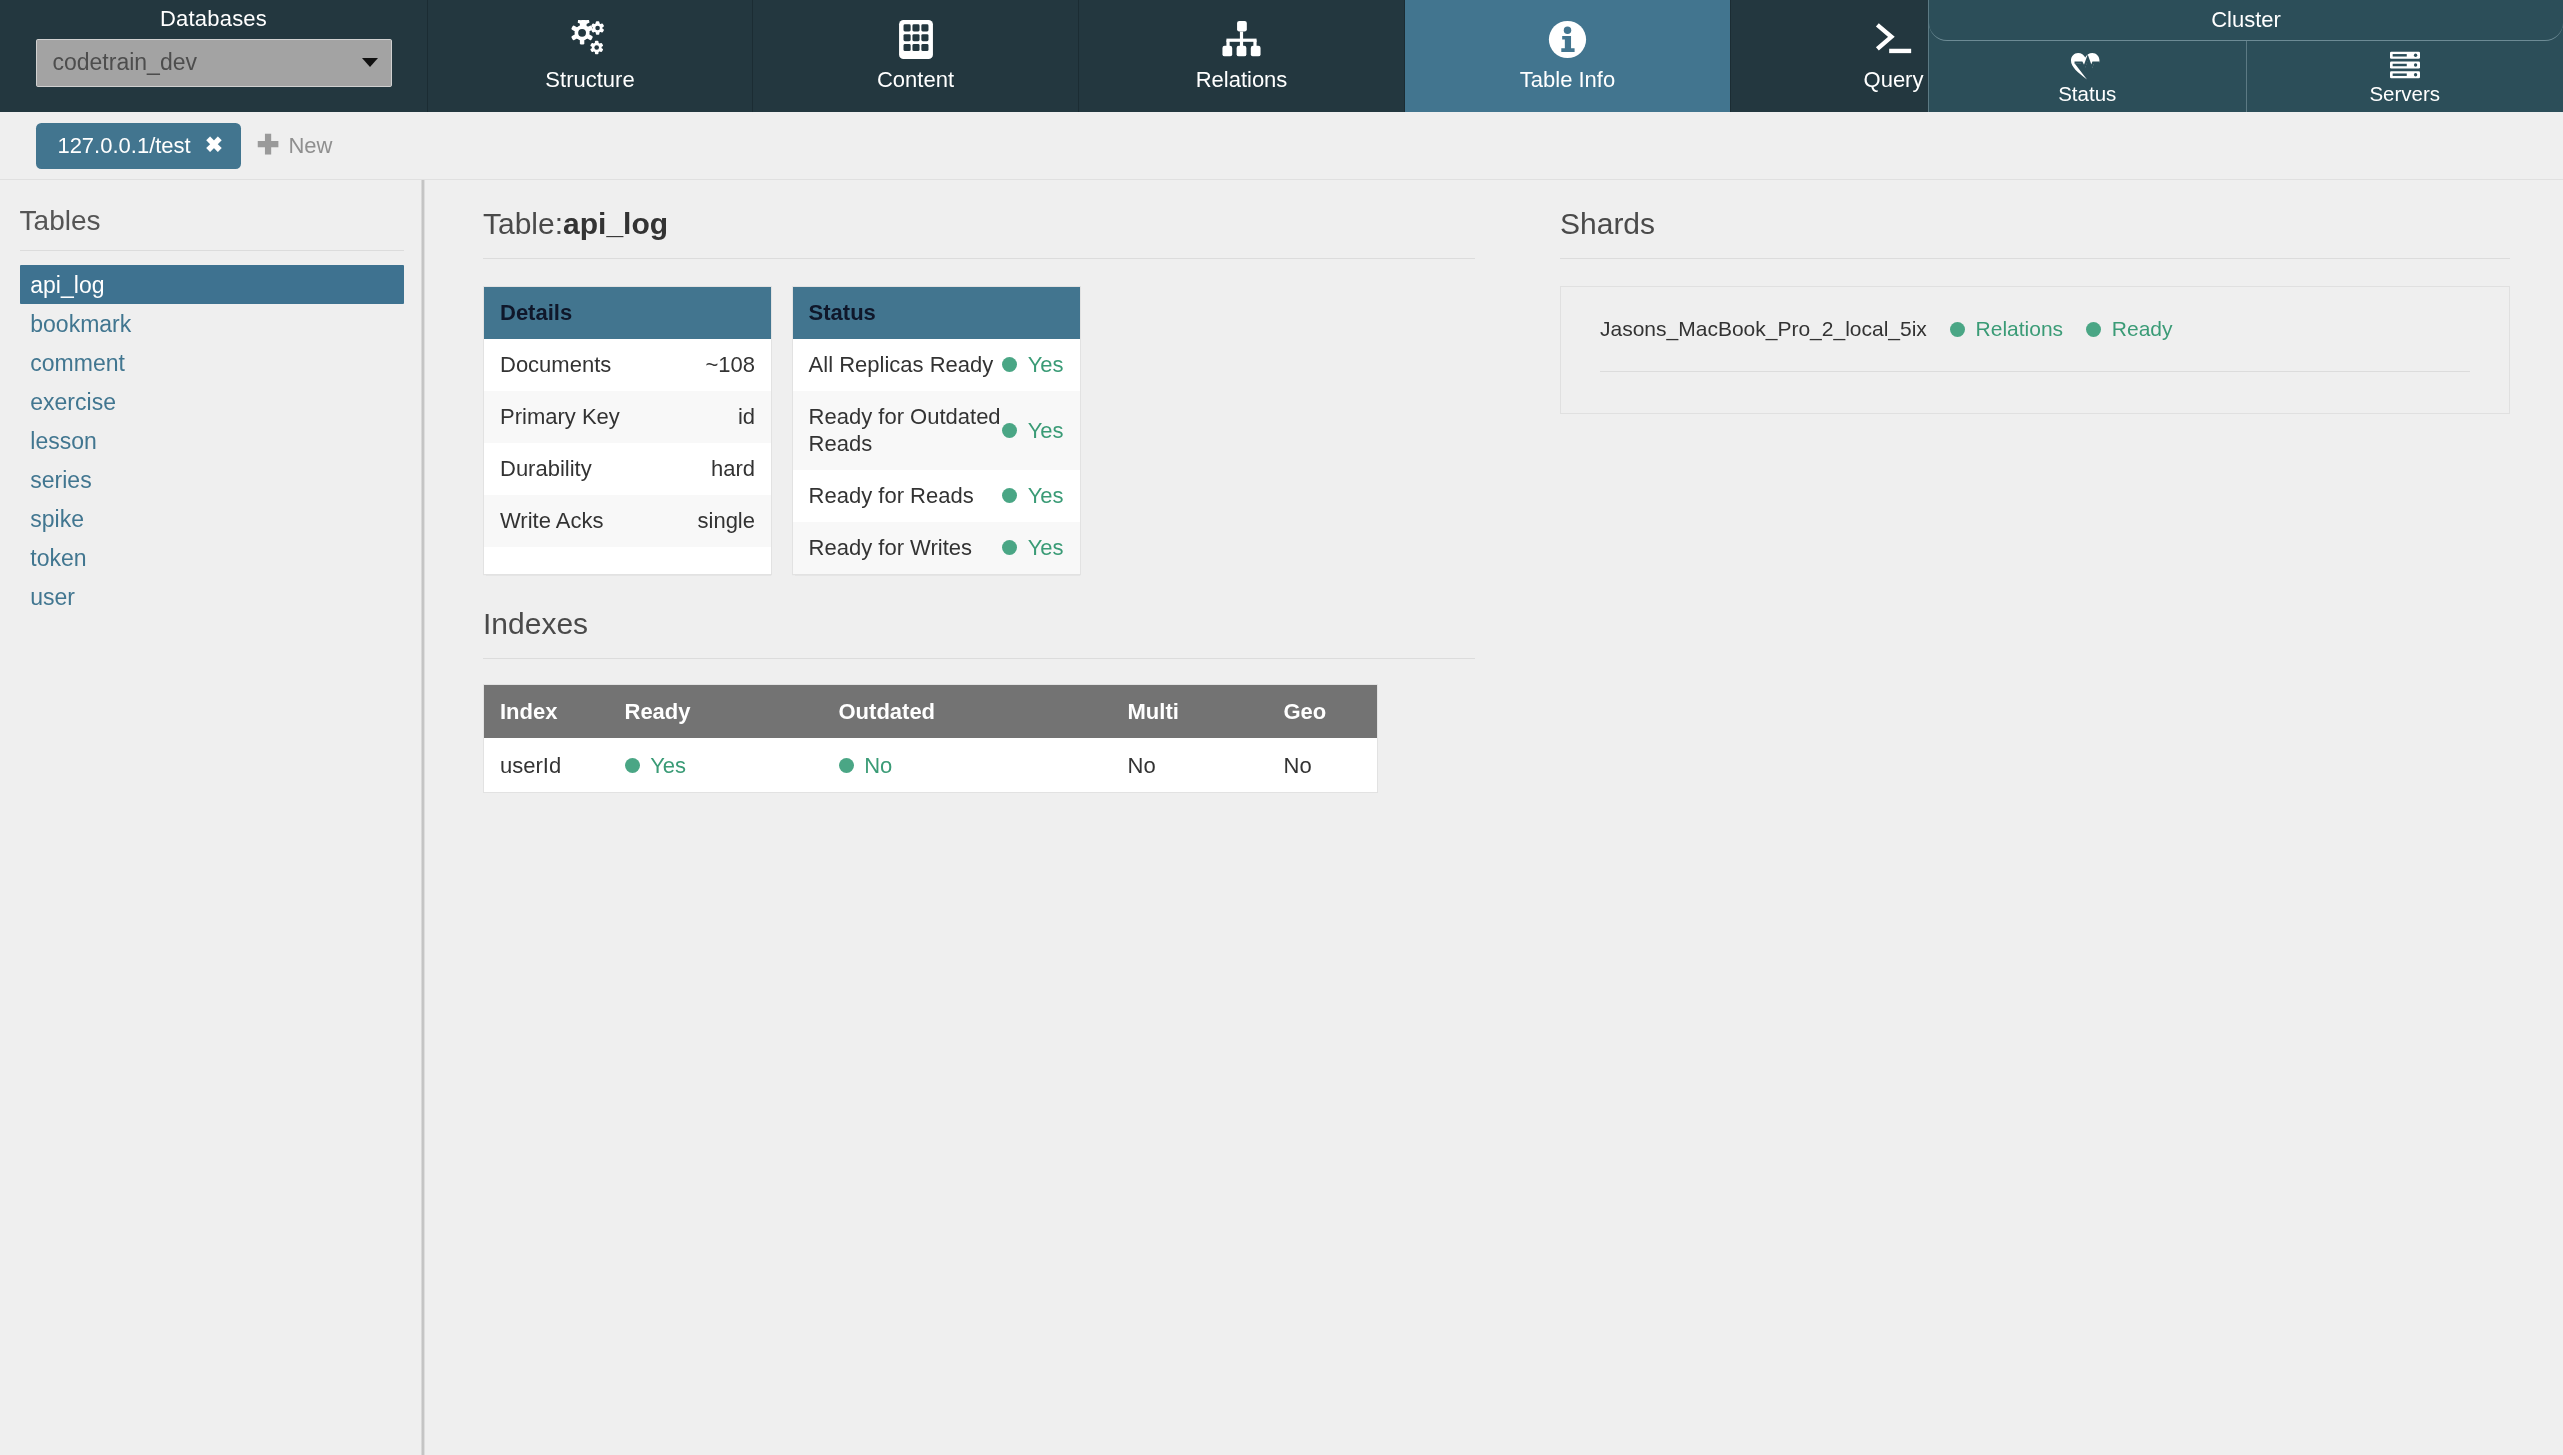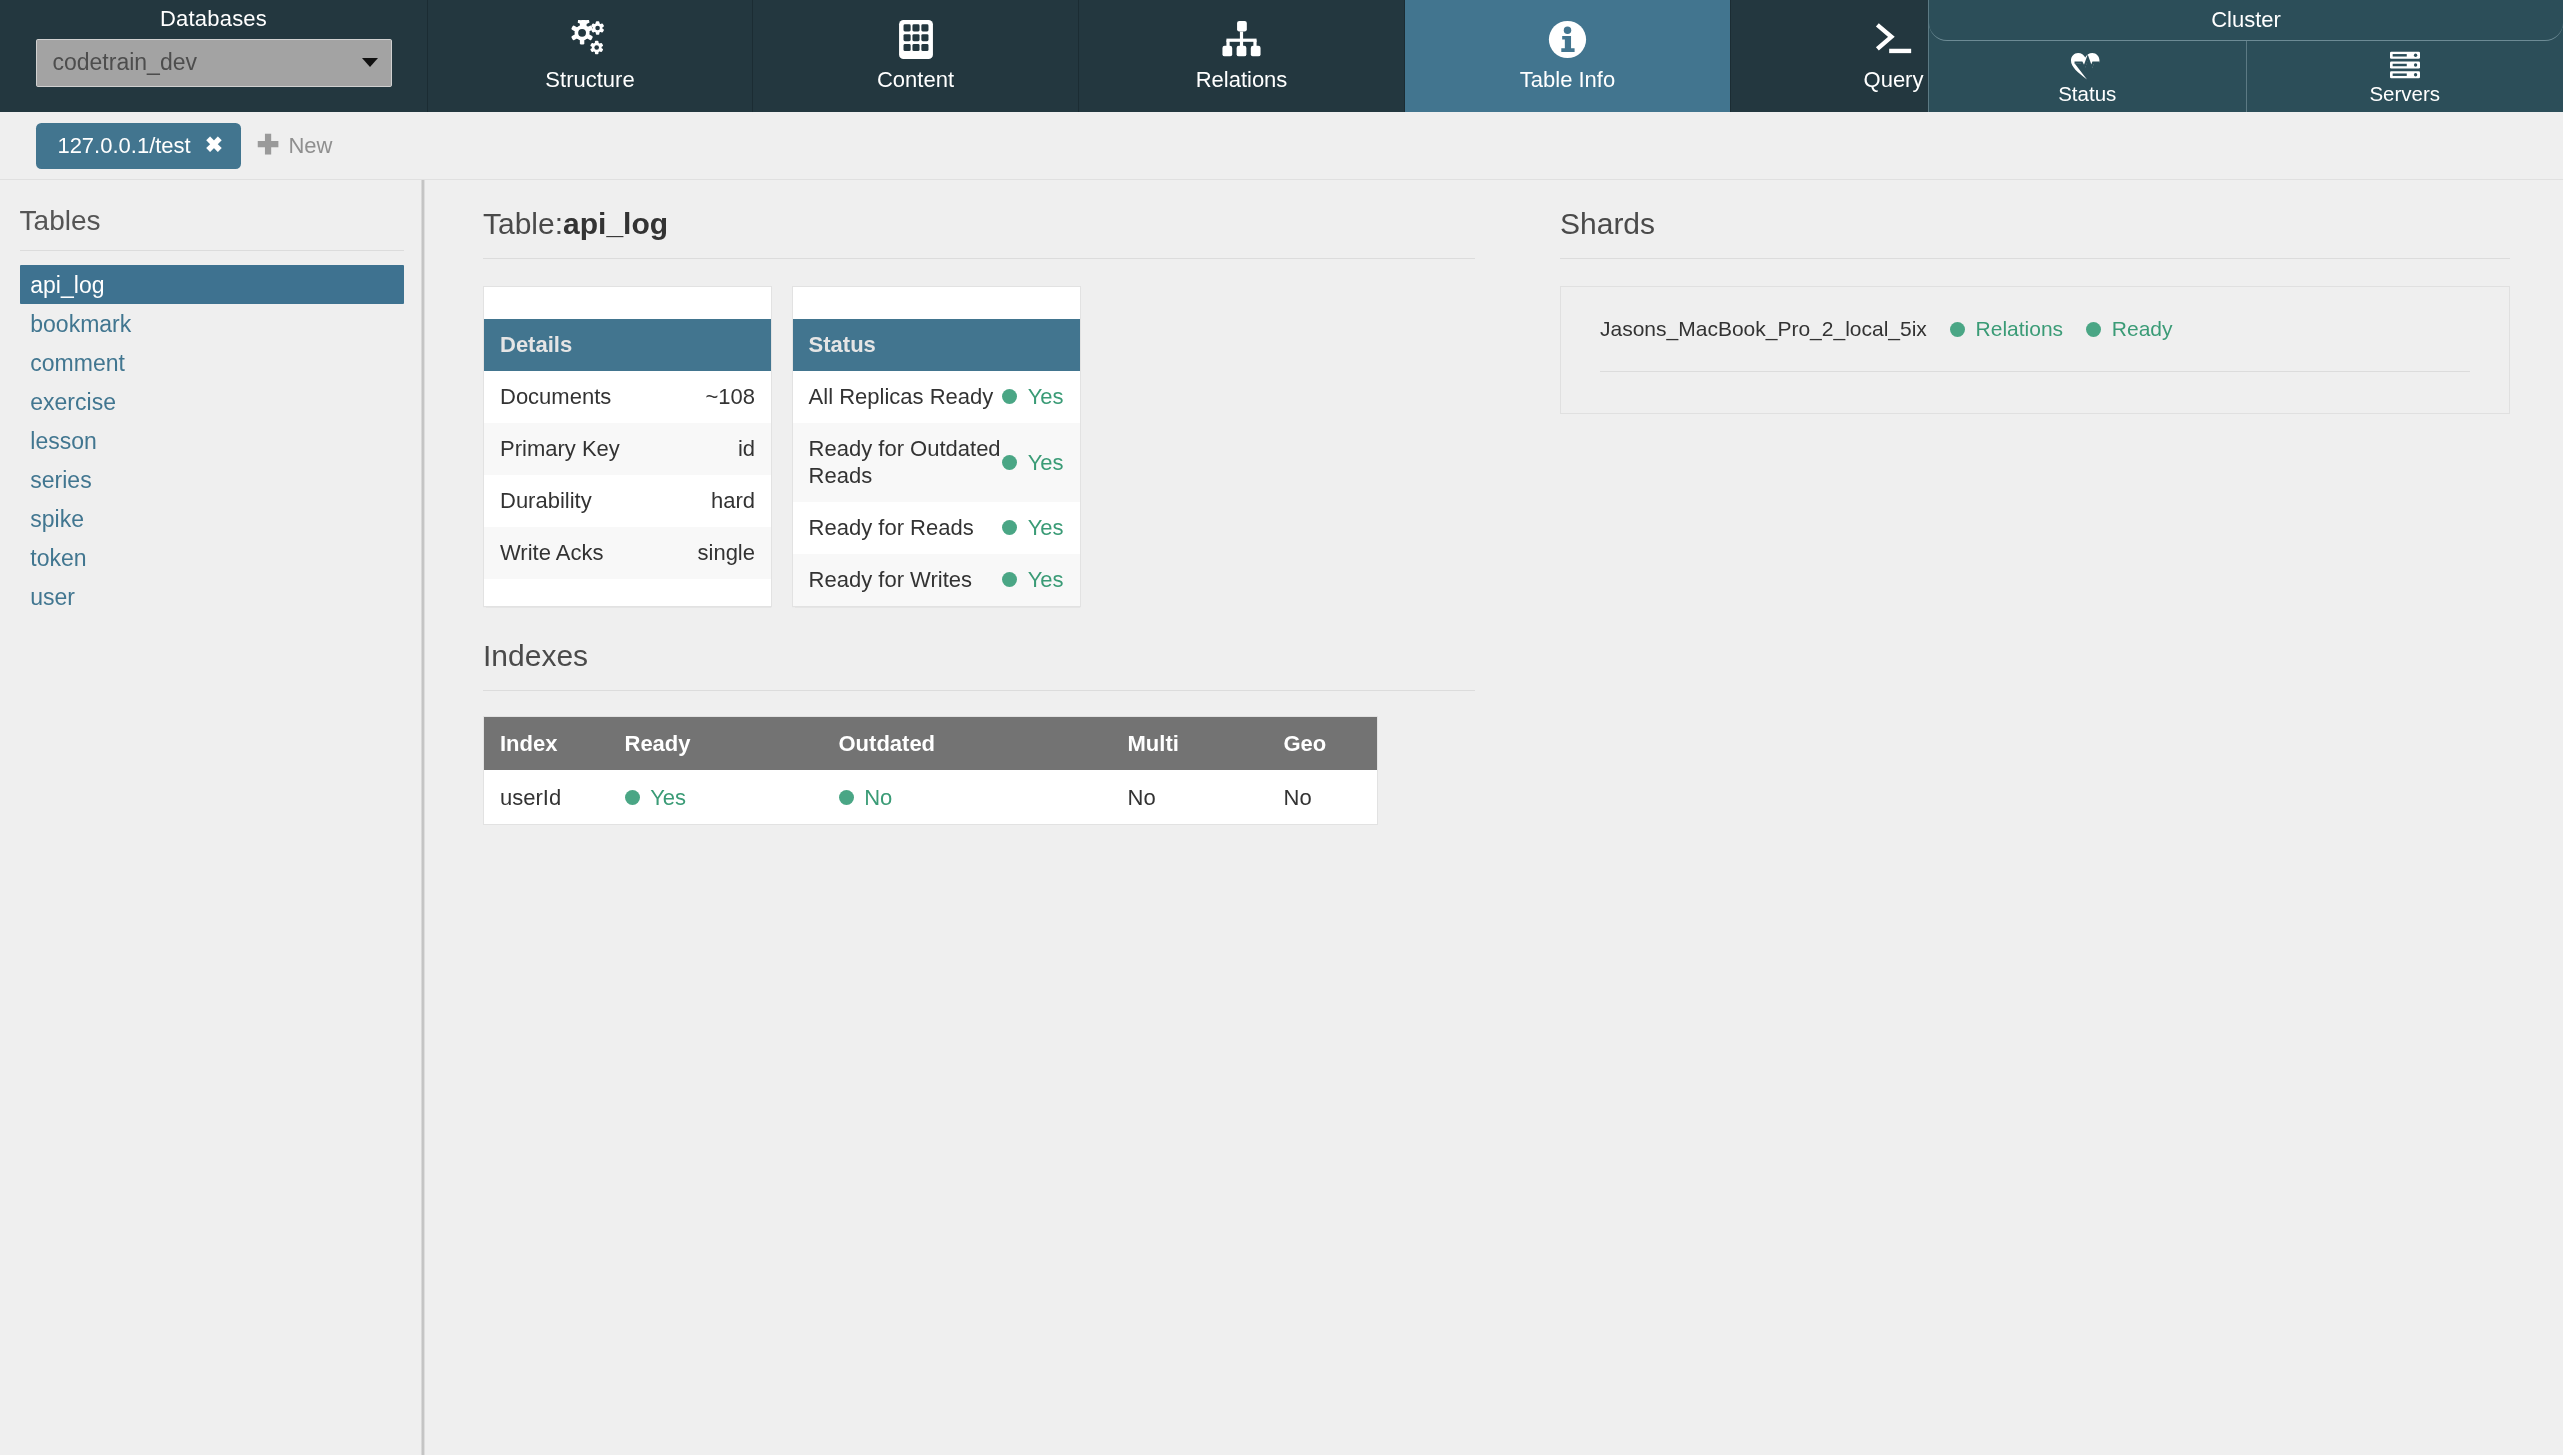--- a/index.html
+++ b/index.html
@@ -114,22 +114,22 @@
   .sec-title { font-size: 30px; color: #4a4a4a; font-weight: 400; line-height: 37px; }
   .sec-title b { font-weight: bold; color: #333; }
   .sec-rule { height: 0.9px; background: #dcdcdc; margin-top: 16px; }
 
   .cards { display: flex; gap: 19.6px; margin-top: 27px; }
   .card {
     width: 289px; border: 0.9px solid #e2e2e2; background: #fff;
     box-shadow: 0 0.9px 0.9px rgba(0,0,0,.04);
   }
   .card-head {
-    background: #42758f; color: #e5e5e5; font-size: 22px; font-weight: bold;
-    padding: 12.5px 16px; line-height: 27px; margin-top: 32px;
+    background: #42758f; color: #0f172a; font-size: 22px; font-weight: bold;
+    padding: 12.5px 16px; line-height: 27px;
   }
   .row {
     display: flex; align-items: center; justify-content: space-between;
     padding: 12.5px 16px; font-size: 22px; color: #333; line-height: 27px;
   }
   .row.alt { background: #f8f8f8; }
   .row .k { color: #333; }
   .row .v { color: #333; }
   .v-ok { color: #3a9b76; display: inline-flex; align-items: center; gap: 10.7px; }
   .dot { width: 15px; height: 15px; border-radius: 50%; background: #4aa685; display: inline-block; }

